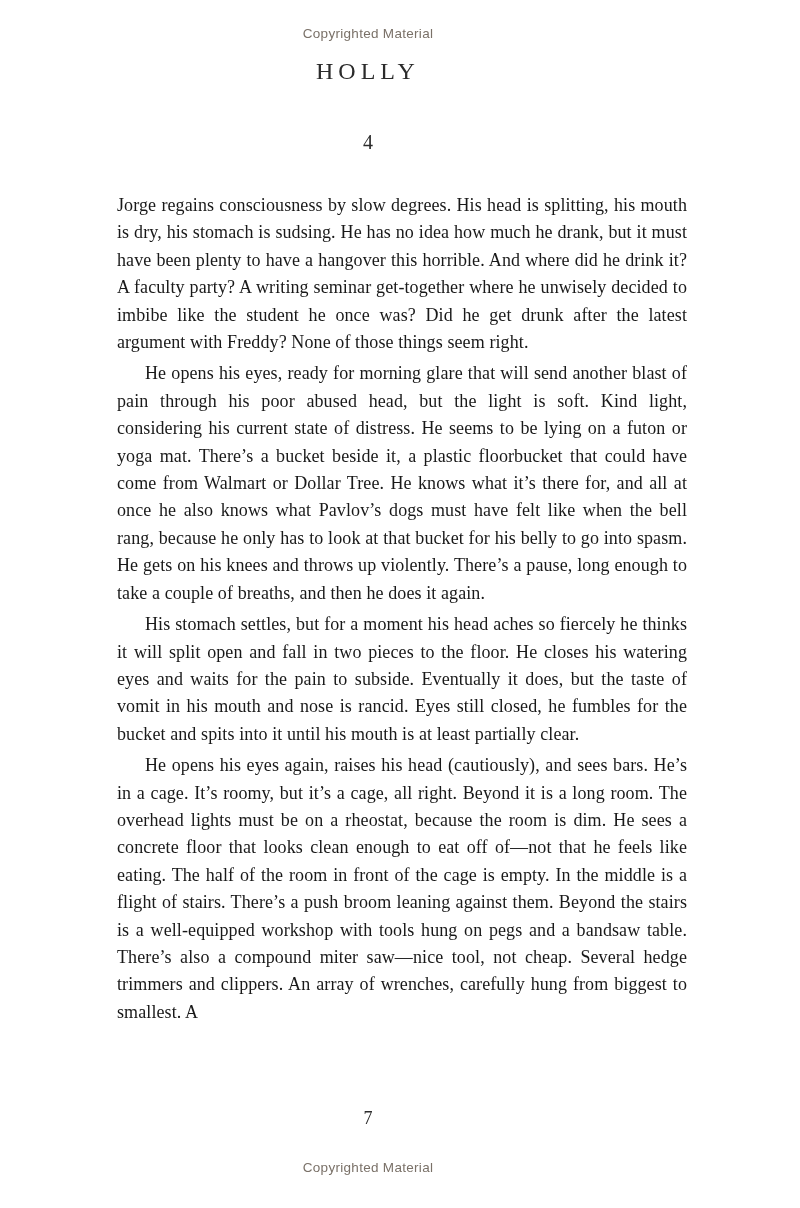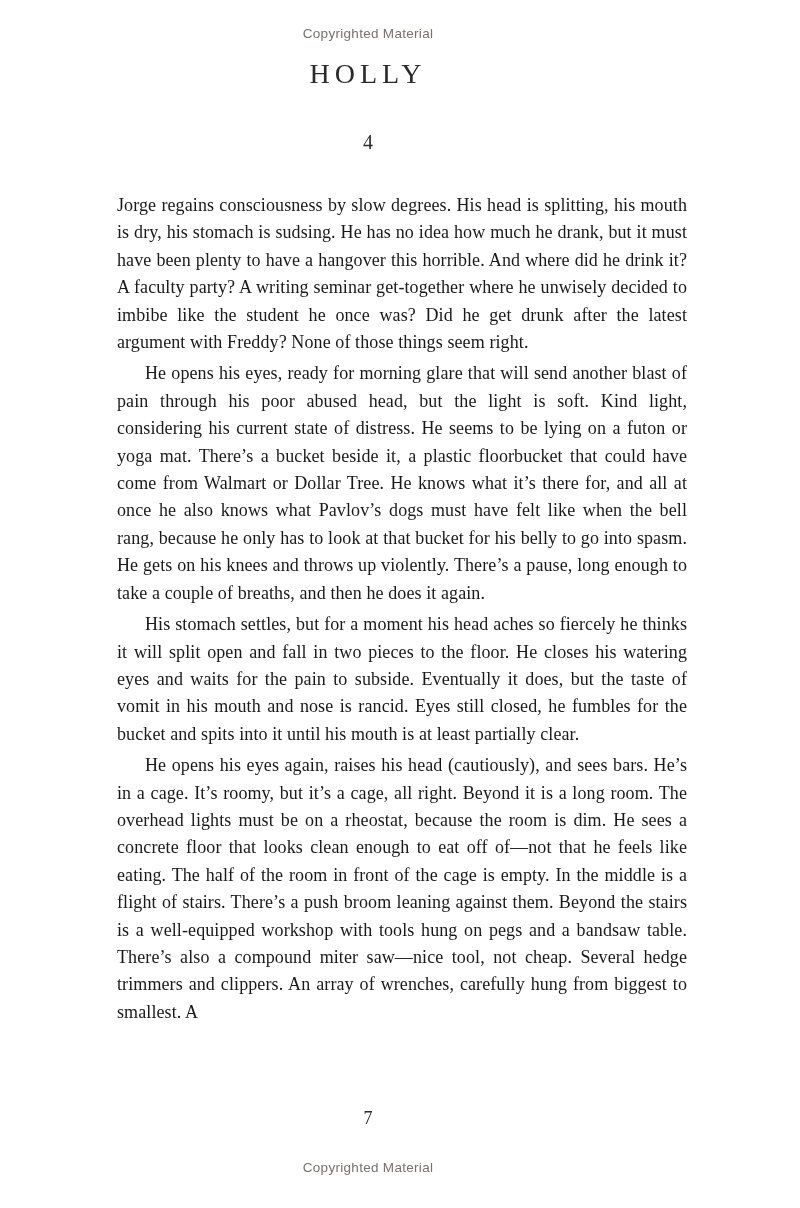--- a/index.html
+++ b/index.html
@@ -29,21 +29,21 @@
   }
   .copyright.top { top: 26px; }
   .copyright.bottom { top: 1160px; }
   .book-title {
     position: absolute;
     top: 58px;
     left: 0;
     width: 100%;
     text-align: center;
     font-family: "Liberation Serif", serif;
-    font-size: 28px;
+    font-size: 24px;
     letter-spacing: 5px;
     color: #2b2b2b;
   }
   .chapter-number {
     position: absolute;
     top: 131px;
     left: 0;
     width: 100%;
     text-align: center;
     font-family: "Liberation Serif", serif;

